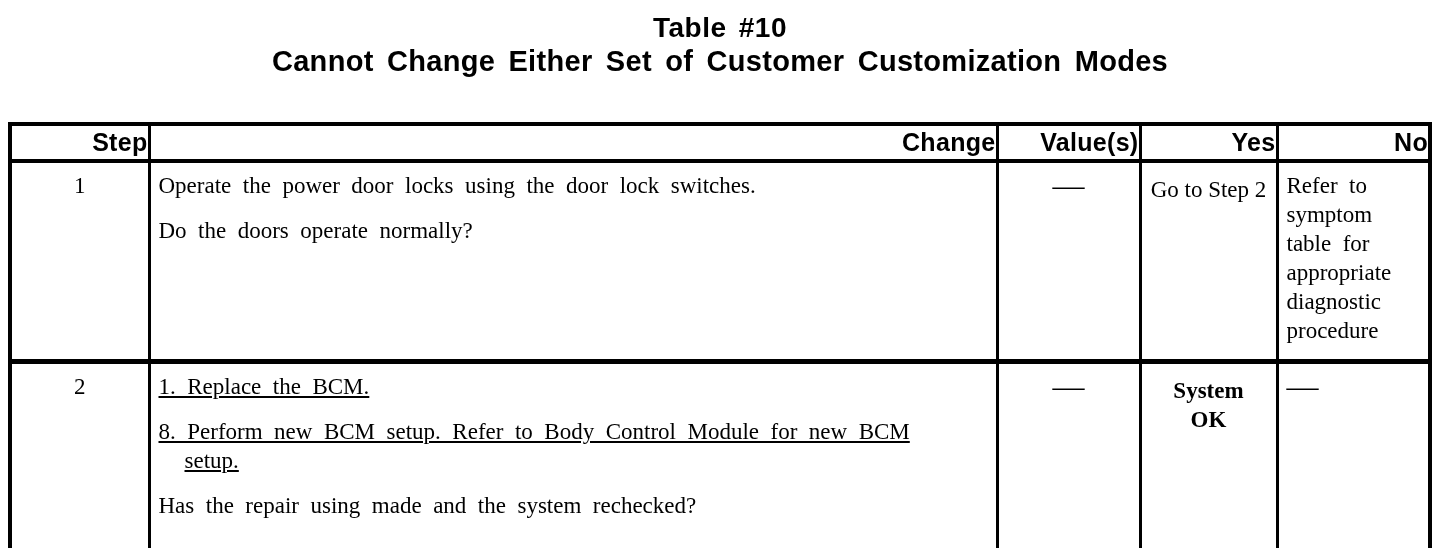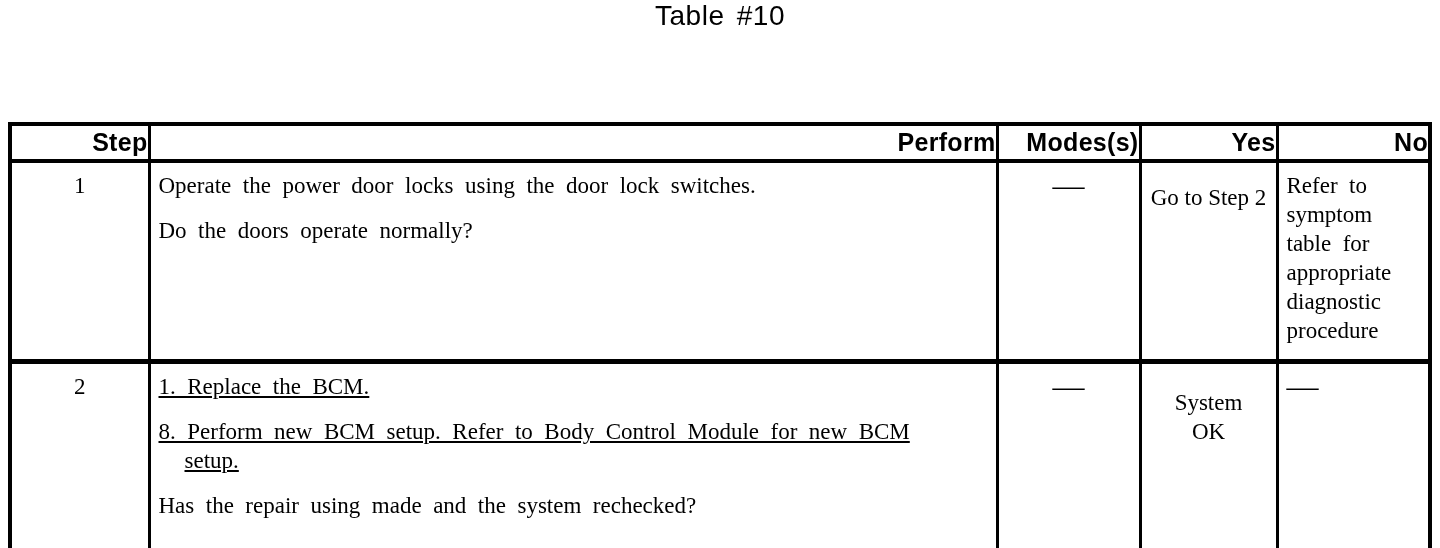--- a/index.html
+++ b/index.html
@@ -10,23 +10,23 @@
     background: #ffffff;
     color: #000000;
     overflow: hidden;
     font-family: "Liberation Serif", serif;
   }
 
   
   .title-block {
     text-align: center;
     margin: 0;
-    padding-top: 0;
+    padding-top: 12px;
     font-family: "Liberation Sans", sans-serif;
-    font-weight: normal;
+    font-weight: bold;
   }
   .title-line1 {
     font-size: 28px;
     line-height: 32px;
     letter-spacing: 0.5px;
     word-spacing: 4px;
   }
   .title-line2 {
     font-size: 29px;
     line-height: 34px;
@@ -92,49 +92,51 @@
     text-decoration: underline;
   }
 
   .dash {
     font-size: 32px;
     line-height: 29px;
   }
 
   .cell-inner-narrow-120 {
     max-width: 120px;
-    margin: 12px auto;
+    margin: 4px auto;
     word-spacing: normal;
   }
   .cell-inner-narrow-90 {
     max-width: 90px;
-    margin: 16px auto;
+    margin: 4px auto;
     word-spacing: normal;
+    font-weight: bold;
   }
 </style>
 </head>
 <body>
 
 <div class="title-block">
   <div class="title-line1">Table #10</div>
+  <div class="title-line2">Cannot Change Either Set of Customer Customization Modes</div>
 </div>
 
 <table class="diag">
   <colgroup>
     <col class="c-step">
     <col class="c-action">
     <col class="c-value">
     <col class="c-yes">
     <col class="c-no">
   </colgroup>
   <thead>
     <tr>
       <th>Step</th>
-      <th>Perform</th>
-      <th>Modes(s)</th>
+      <th>Change</th>
+      <th>Value(s)</th>
       <th>Yes</th>
       <th>No</th>
     </tr>
   </thead>
   <tbody>
     <tr class="body-row-1">
       <td class="step-cell">1</td>
       <td class="action-cell">
         <p>Operate the power door locks using the door lock switches.</p>
         <p>Do the doors operate normally?</p>

